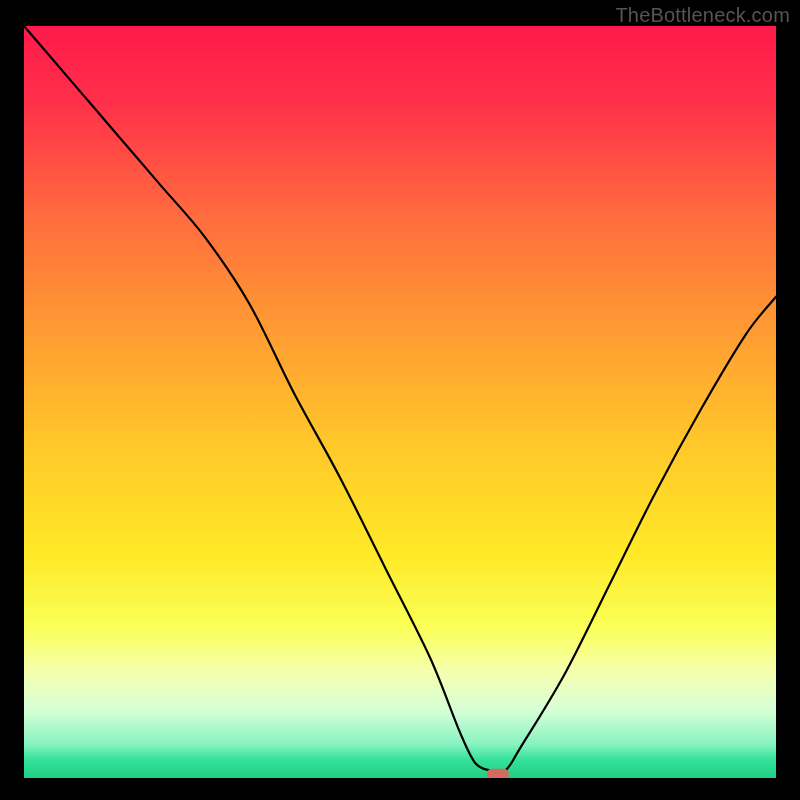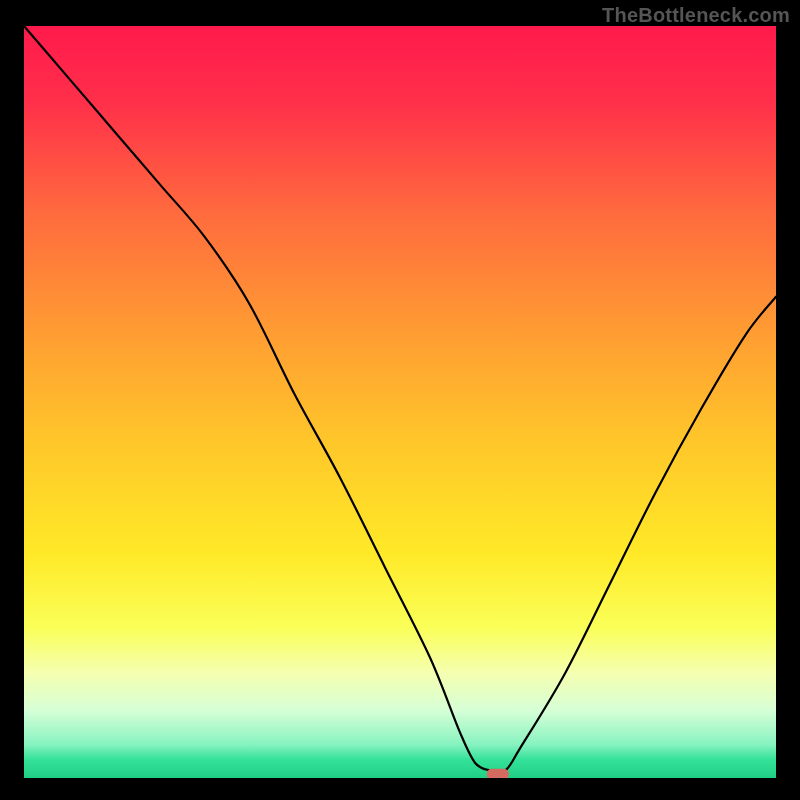--- a/index.html
+++ b/index.html
@@ -16,21 +16,21 @@
     width: 800px;
     height: 800px;
     background: #000;
   }
   .watermark {
     position: absolute;
     top: 4px;
     right: 10px;
     color: #555;
     font-size: 20px;
-    font-weight: 700;
+    font-weight: 400;
     z-index: 10;
     letter-spacing: 0.2px;
   }
   .plot-area {
     position: absolute;
     left: 24px;
     top: 26px;
     width: 752px;
     height: 752px;
     overflow: hidden;

